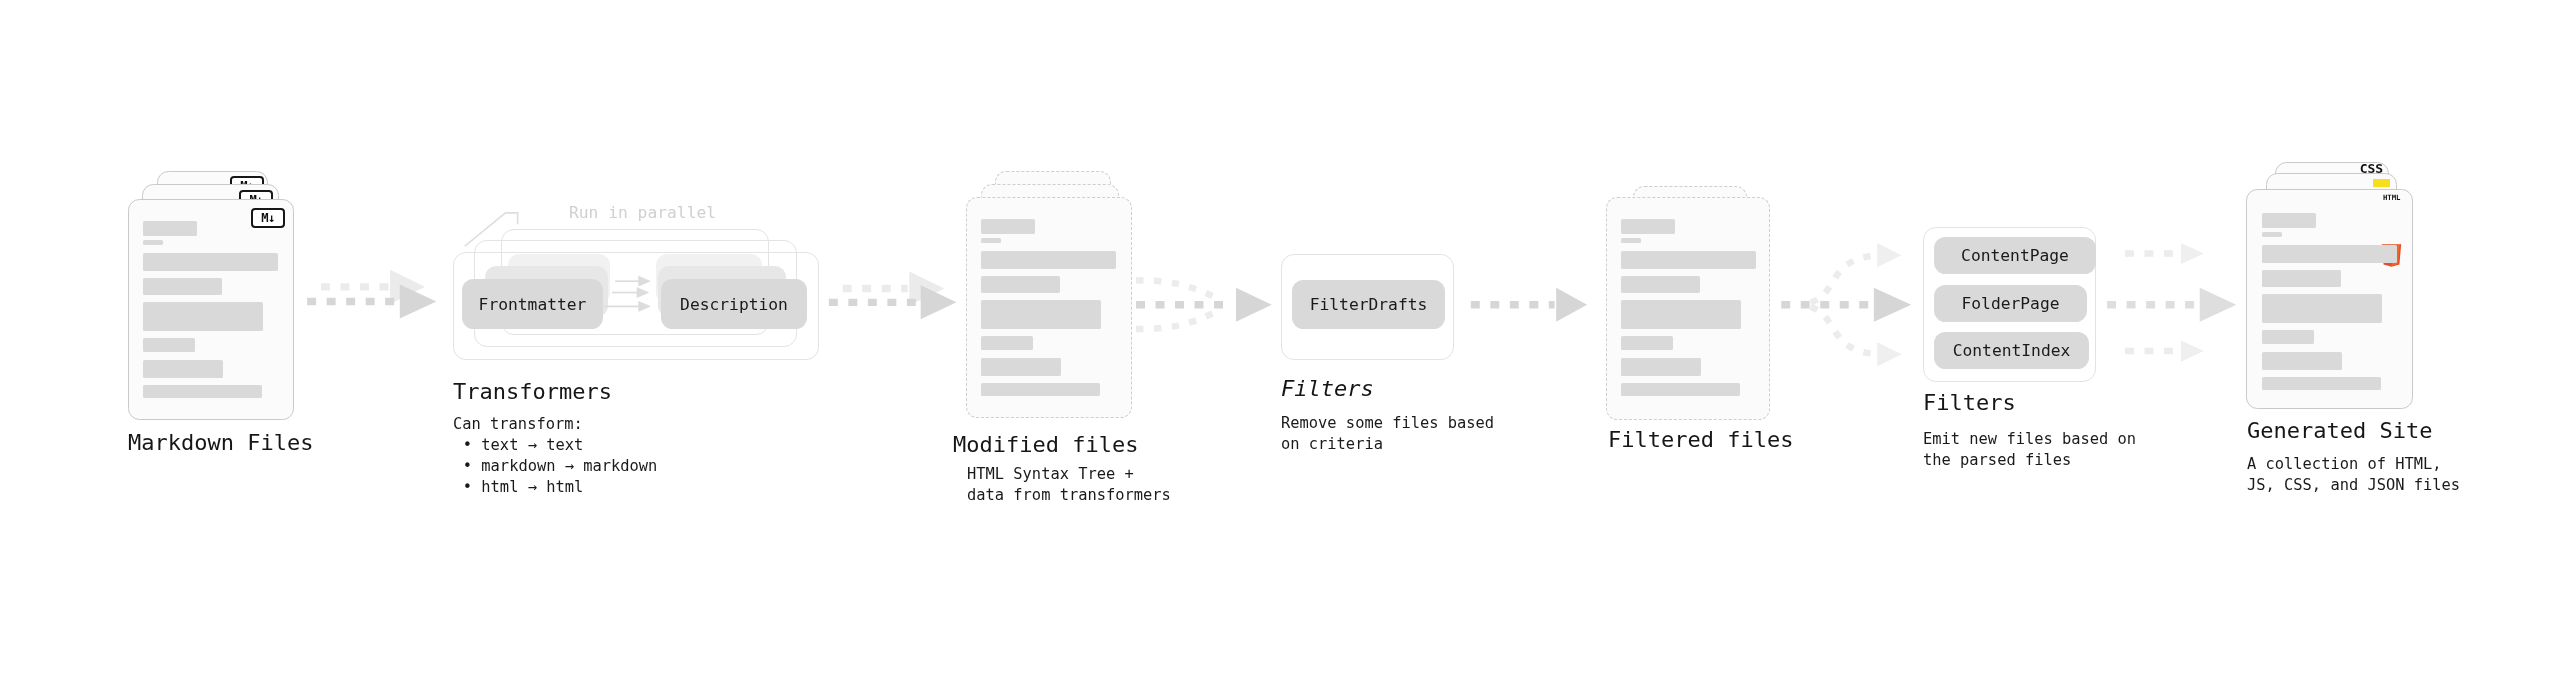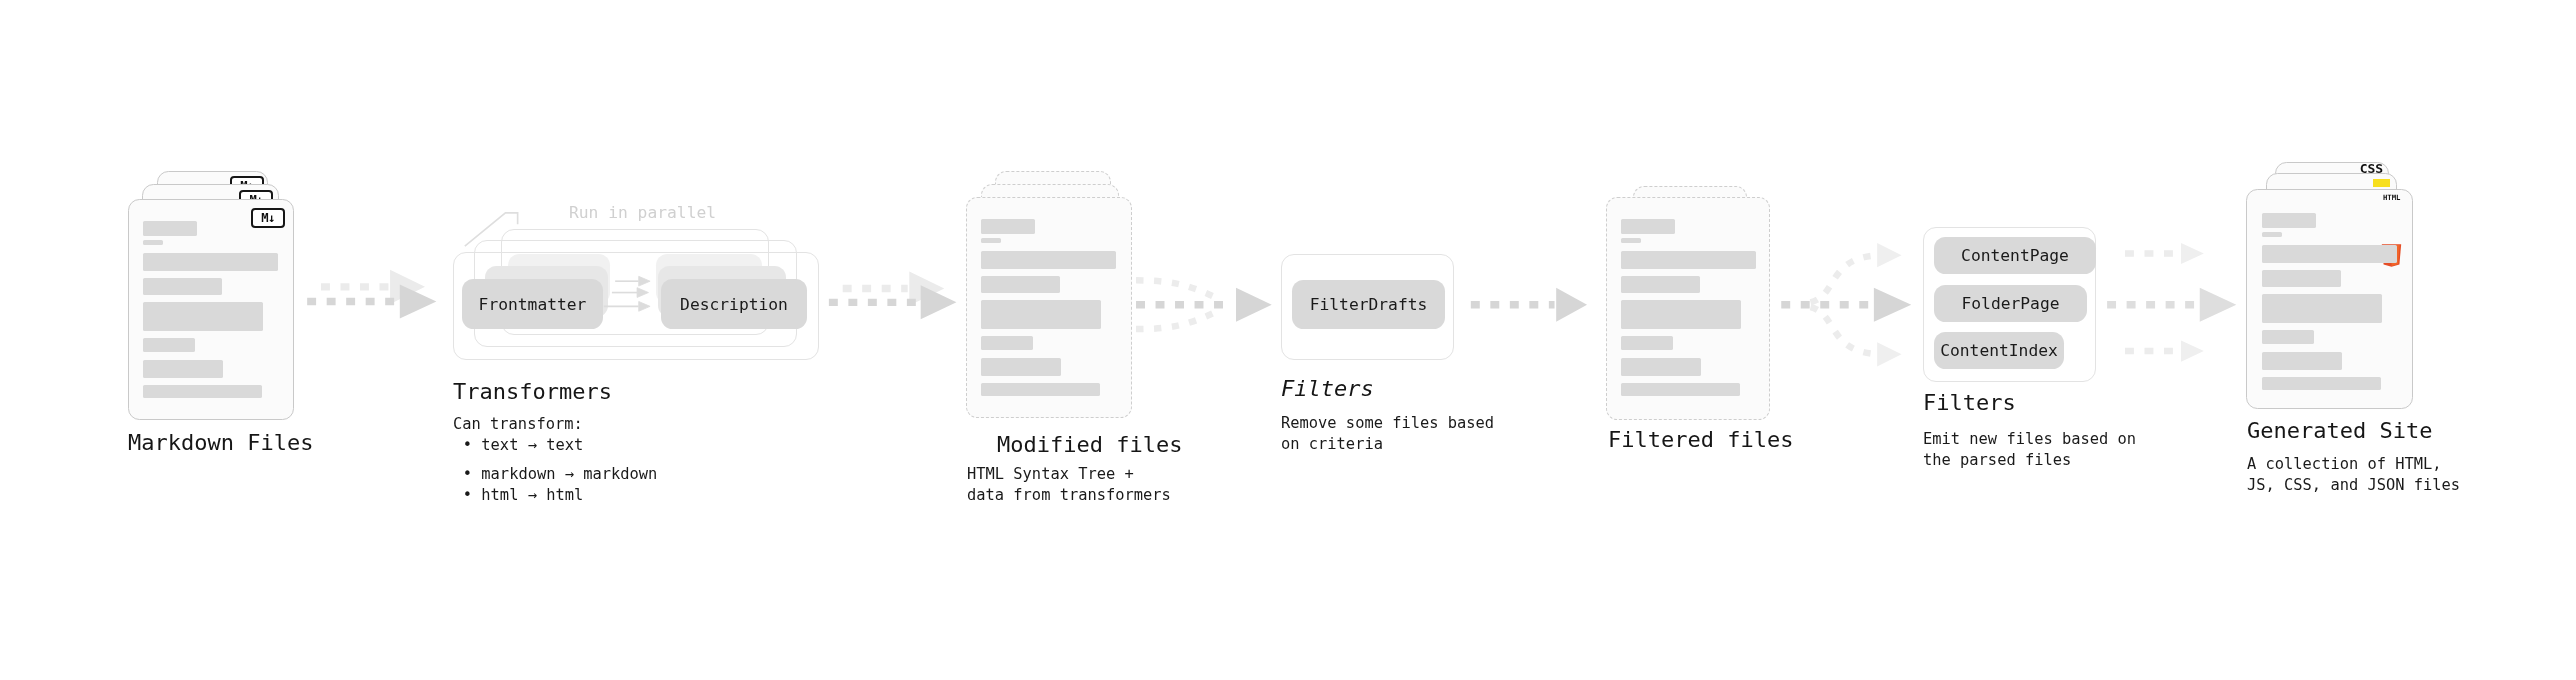--- a/index.html
+++ b/index.html
@@ -125,41 +125,41 @@
     <div class="btn echo2" style="left:656px;top:254px;width:106px;height:50px;"></div>
     <div class="btn echo1" style="left:658px;top:266px;width:128px;height:51px;"></div>
     <div class="btn" style="left:661px;top:279px;width:146px;height:50px;">
         <span>Description</span>
       </div>
 
     <div class="node-label" style="left:453px;top:379px;">Transformers</div>
     <div class="node-desc" style="left:453px;top:414px;">
       <div>Can transform:</div>
       <div style="padding-left:9.8px;">• text → text</div>
-      <div style="padding-left:9.8px;margin-top:8px;">• markdown → markdown</div>
+      <div style="padding-left:9.8px;">• markdown → markdown</div>
       <div style="padding-left:9.8px;">• html → html</div>
     </div>
   </div>
 
   <div>
     <div class="card dashed" style="left:995px;top:171px;width:116px;height:211px;"></div>
     <div class="card dashed" style="left:981px;top:184px;width:138px;height:211px;"></div>
     <div class="card dashed" style="left:966px;top:197px;width:166px;height:221px;">
       <div class="bars">
           <div class="bar" style="width: 54px; height: 15.4px; margin-top: 0px;"></div>
           <div class="bar" style="width: 19.5px; height: 4.9px; margin-top: 4.1px;"></div>
           <div class="bar" style="width: 135px; height: 18.7px; margin-top: 7.3px;"></div>
           <div class="bar" style="width: 79px; height: 17px; margin-top: 6.5px;"></div>
           <div class="bar" style="width: 120px; height: 29px; margin-top: 7.3px;"></div>
           <div class="bar" style="width: 52px; height: 14px; margin-top: 6.5px;"></div>
           <div class="bar" style="width: 80px; height: 18.7px; margin-top: 8.1px;"></div>
           <div class="bar" style="width: 119px; height: 13px; margin-top: 6.5px;"></div>
         </div>
     </div>
-    <div class="node-label" style="left:953px;top:432px;padding-left:44px;">Modified files</div>
+    <div class="node-label" style="left:909px;top:432px;padding-left:44px;">Modified files</div>
     <div class="node-desc" style="left:967px;top:464px;">
       <div>HTML Syntax Tree +</div>
       <div>data from transformers</div>
     </div>
   </div>
 
   <div>
     <div class="frame" style="left:1281px;top:254px;width:173px;height:106px;"></div>
     <div class="btn" style="left:1292px;top:280px;width:153px;height:49px;">
         <span>FilterDrafts</span>
@@ -189,21 +189,21 @@
   </div>
 
   <div>
     <div class="frame" style="left:1923px;top:227px;width:173px;height:155px;"></div>
     <div class="btn" style="left:1934px;top:237px;width:162px;height:37px;justify-content:center;">
         <span>ContentPage</span>
       </div>
     <div class="btn" style="left:1934px;top:285px;width:153px;height:37px;">
         <span>FolderPage</span>
       </div>
-    <div class="btn" style="left:1934px;top:332px;width:130px;height:37px;align-items:center;">
+    <div class="btn" style="left:1934px;top:332px;width:155px;height:37px;align-items:center;">
         <span>ContentIndex</span>
       </div>
     <div class="node-label" style="left:1923px;top:390px;">Filters</div>
     <div class="node-desc" style="left:1923px;top:429px;">
       <div>Emit new files based on</div>
       <div>the parsed files</div>
     </div>
   </div>
 
   <div>

